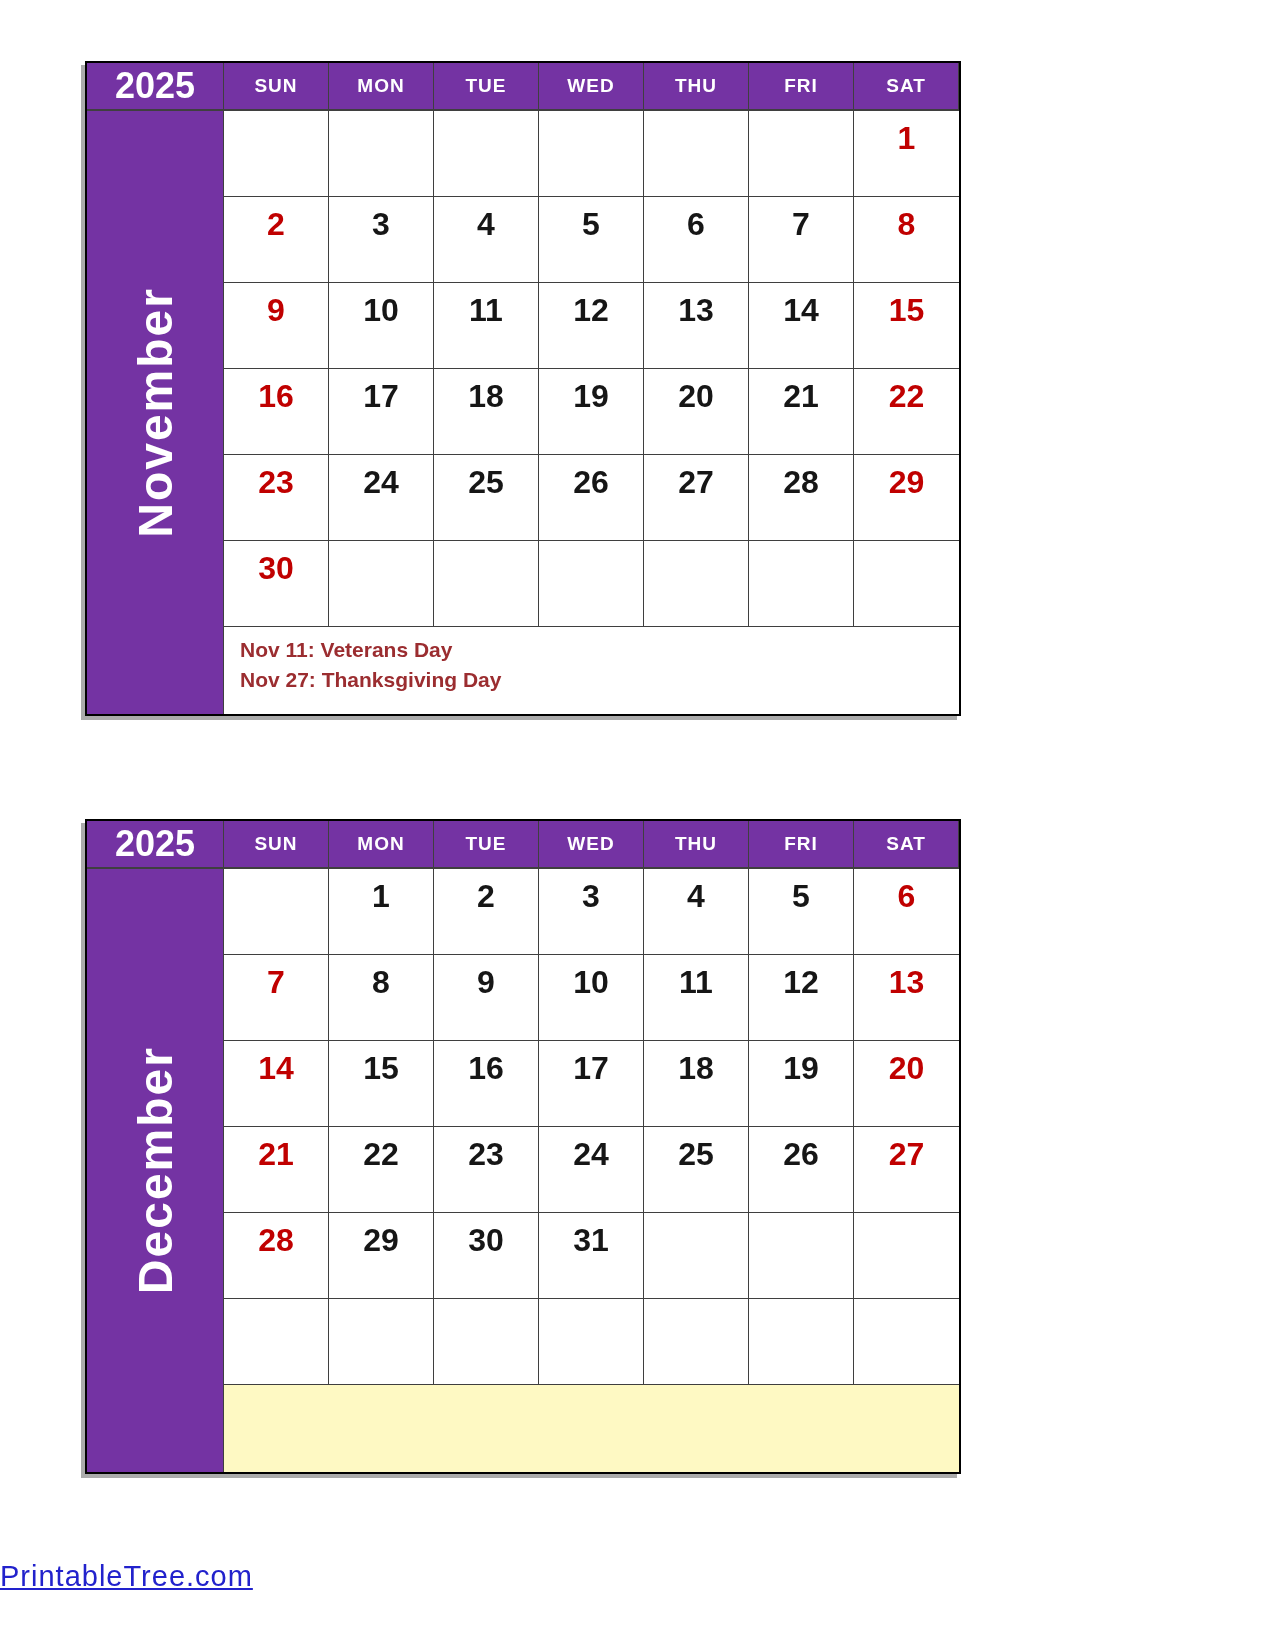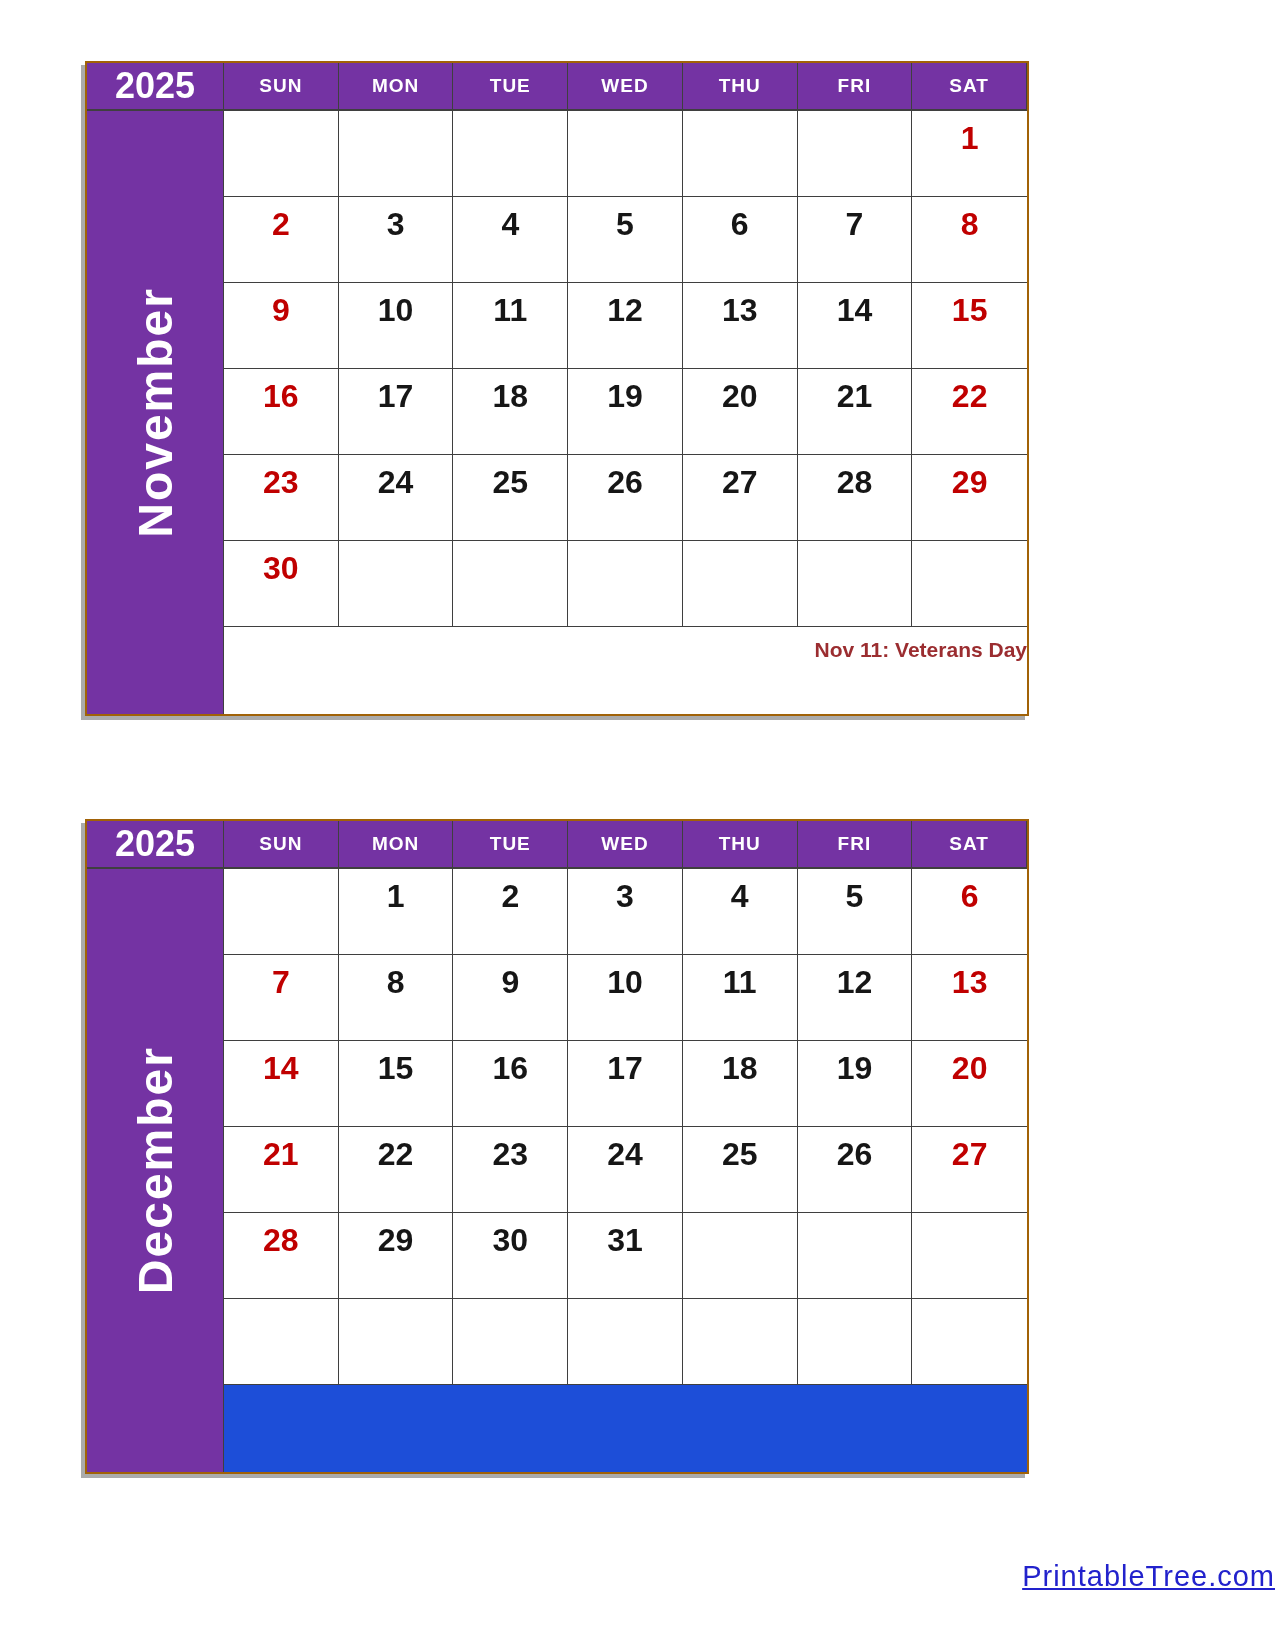--- a/index.html
+++ b/index.html
@@ -1,26 +1,26 @@
 <!DOCTYPE html>
 <html><head>
 <meta charset="utf-8">
 <style>
   html,body{margin:0;padding:0;background:#ffffff;}
   .page{
     position:relative;width:1275px;height:1650px;background:#ffffff;overflow:hidden;
     font-family:"Liberation Sans","DejaVu Sans",sans-serif;
   }
   .calendar{
-    position:absolute;left:85px;width:944px;
+    position:absolute;left:85px;width:876px;
     display:grid;
     grid-template-columns:137px repeat(7,1fr);
     grid-template-rows:48px repeat(6,86px) 87px;
-    background:#1d4ed8;
-    border:2px solid #a16207;
+    background:#fef9c3;
+    border:2px solid #000000;
     box-shadow:-4px 4px 0 0 #ABABAB;
     box-sizing:border-box;
   }
   #cal-0{top:61px;}
   #cal-1{top:819px;}
   .hcell{
     background:var(--purple);
     color:#ffffff;
     display:flex;align-items:center;justify-content:center;
     font-weight:bold;font-size:19px;letter-spacing:1px;
@@ -52,24 +52,24 @@
   }
   .dcell.last-col{border-right:none;}
   .dcell.weekend{color:var(--weekend-red);}
   .holiday-cell{
     grid-column:2 / 9;
     background:#ffffff;
     padding:8px 0 0 16px;box-sizing:border-box;
   }
   .holiday-note{
     color:var(--holiday-red);
-    font-weight:bold;font-size:21px;line-height:30px;text-align:right;
+    font-weight:bold;font-size:21px;line-height:30px;
   }
   .footer{
-    position:absolute;left:0;top:1560px;width:1275px;text-align:right;
+    position:absolute;left:0;top:1560px;width:1275px;text-align:left;
   }
   .footer a{
     color:var(--link-blue);
     font-size:29px;letter-spacing:1px;
     text-decoration:underline;
     font-weight:normal;
   }
 </style>
 </head>
 <body>
@@ -124,20 +124,21 @@
       <div class="dcell weekend last-col">29</div>
       <div class="dcell weekend">30</div>
       <div class="dcell"></div>
       <div class="dcell"></div>
       <div class="dcell"></div>
       <div class="dcell"></div>
       <div class="dcell"></div>
       <div class="dcell weekend last-col"></div>
       <div class="holiday-cell">
         <div class="holiday-note">Nov 11: Veterans Day</div>
+        <div class="holiday-note">Nov 27: Thanksgiving Day</div>
       </div>
     </section>
   <section class="calendar" id="cal-1">
       <div class="hcell year-cell">2025</div>
       <div class="hcell">SUN</div>
       <div class="hcell">MON</div>
       <div class="hcell">TUE</div>
       <div class="hcell">WED</div>
       <div class="hcell">THU</div>
       <div class="hcell">FRI</div>

